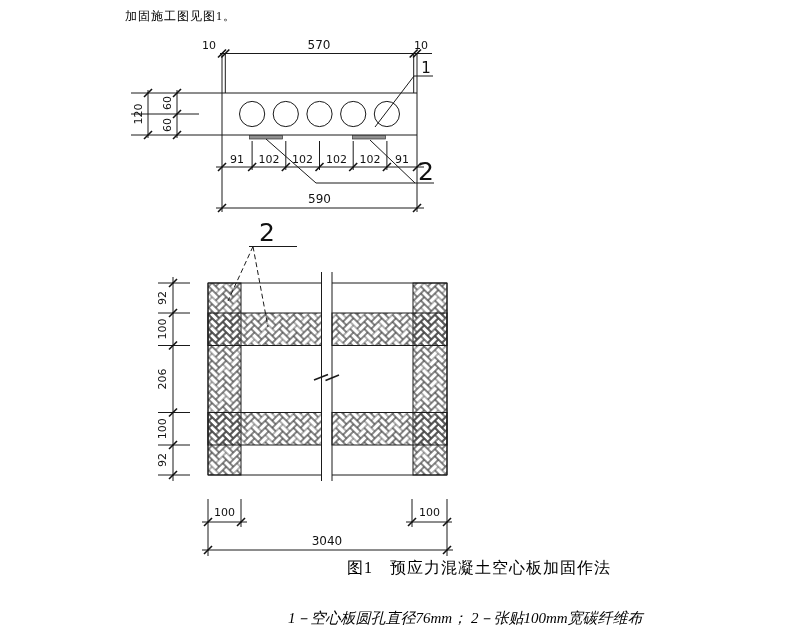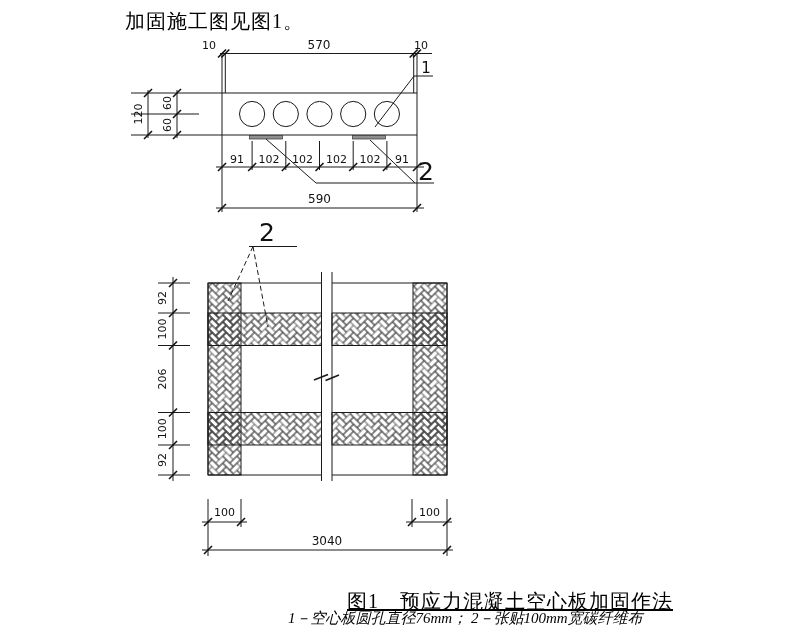--- a/index.html
+++ b/index.html
@@ -6,25 +6,25 @@
   .page{
     position:relative;
     width:794px;height:640px;
     background:#ffffff;
     font-family:"Liberation Serif", serif;
     color:#000;
     overflow:hidden;
   }
   .intro{
     position:absolute;left:125px;top:8px;
-    font-size:20px;letter-spacing:1px;white-space:nowrap;
+    font-size:12px;letter-spacing:1px;white-space:nowrap;
   }
   .cap-title{
-    position:absolute;left:347px;top:588px;
-    font-size:20px;letter-spacing:1px;white-space:nowrap;text-decoration:underline;
+    position:absolute;left:347px;top:558px;
+    font-size:16px;letter-spacing:1px;white-space:nowrap;
   }
   .cap-legend{
     position:absolute;left:288px;top:609px;
     font-size:15px;white-space:nowrap;font-style:italic;
   }
   svg{position:absolute;left:0;top:0;}
   .dimtxt{
     font-family:"DejaVu Sans","Liberation Sans",sans-serif;
     font-size:11px;fill:#111;
   }

